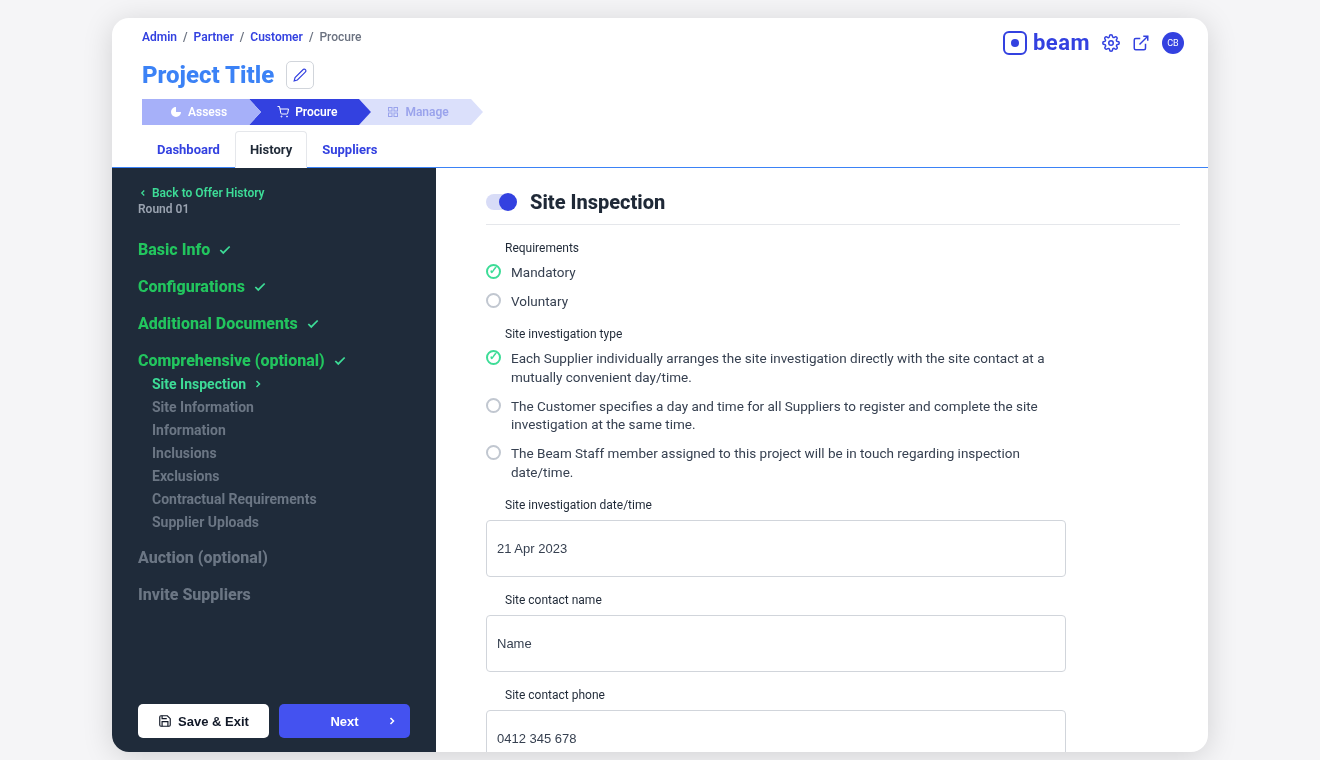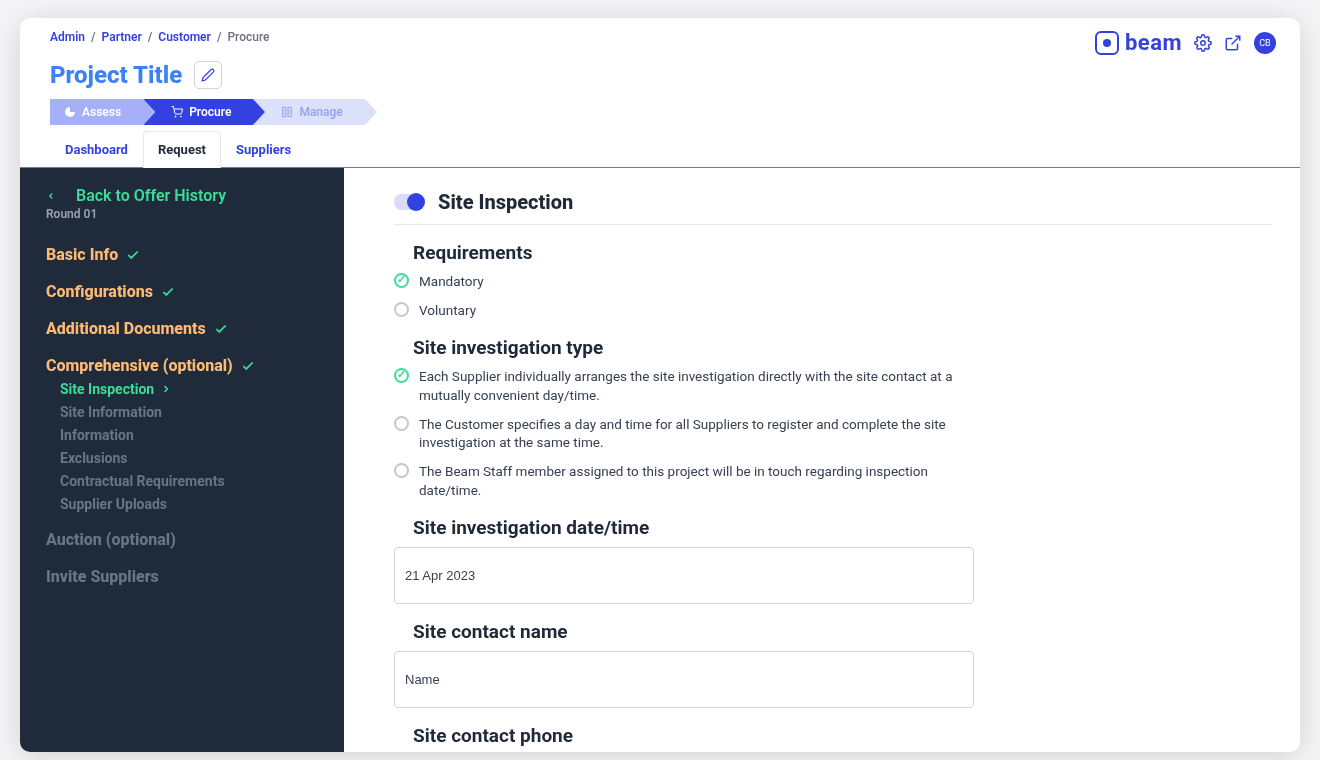--- a/index.html
+++ b/index.html
@@ -3,24 +3,24 @@
 <meta charset="utf-8">
 <style>
   * { box-sizing: border-box; margin: 0; padding: 0; }
   body {
     font-family: -apple-system, BlinkMacSystemFont, "Segoe UI", Roboto, sans-serif;
     background: #f5f5f7;
     color: #1f2937;
     font-size: 14px;
   }
   .app-frame {
-    width: 1280px;
+    width: 1096px;
     margin: 18px auto;
     background: #fff;
-    border-radius: 10px;
+    border-radius: 17px;
     box-shadow: 0 4px 30px rgba(0,0,0,0.15);
     overflow: hidden;
     position: relative;
   }
   
   .topbar {
     display: flex;
     justify-content: space-between;
     align-items: flex-start;
     padding: 12px 24px 0 30px;
@@ -40,61 +40,61 @@
   }
   .logo-mark::after { content: ""; width: 8px; height: 8px; background: #3341e0; border-radius: 50%; }
   .gear-icon, .ext-icon { width: 18px; height: 18px; color: #3341e0; cursor: pointer; }
   .avatar { width: 22px; height: 22px; border-radius: 50%; background: #3341e0; color: #fff; font-size: 9px; font-weight: 400; display: flex; align-items: center; justify-content: center; }
   .title-row { display: flex; align-items: center; gap: 12px; padding: 6px 30px 10px; }
   .title-row h1 { font-size: 24px; font-weight: 800; color: #3b82f6; }
   .edit-btn { border: 1px solid #d1d5db; border-radius: 5px; width: 28px; height: 28px; display: flex; align-items: center; justify-content: center; color: #3341e0; background: #fff; cursor: pointer; }
   
   .steps { display: flex; padding: 0 30px 6px; }
   .step { position: relative; height: 26px; line-height: 26px; padding: 0 22px 0 28px; font-size: 12px; font-weight: 600; color: #fff; display: flex; align-items: center; gap: 6px; }
-  .step:first-child { padding-left: 14px; text-align: center; }
+  .step:first-child { padding-left: 28px; text-align: center; }
   .step::after { content: ""; position: absolute; right: -12px; top: 0; border-top: 13px solid transparent; border-bottom: 13px solid transparent; border-left: 12px solid currentColor; color: inherit; z-index: 2; }
   .step::before { content: ""; position: absolute; left: 0; top: 0; border-top: 13px solid transparent; border-bottom: 13px solid transparent; border-left: 12px solid #fff; }
   .step:first-child::before { display: none; }
   .step1 { background: #a6b0f9; }
   .step1::after { border-left-color: #a6b0f9; }
   .step2 { background: #3341e0; }
   .step2::after { border-left-color: #3341e0; }
   .step3 { background: #dbe0fb; color: #9aa3ec; }
   .step3::after { border-left-color: #dbe0fb; }
   .step svg { width: 12px; height: 12px; }
   
   .tabs { display: flex; gap: 0; padding: 0 30px; border-bottom: 1px solid #3b82f6; }
   .tab { padding: 10px 14px 10px; font-size: 13px; font-weight: 700; color: #3341e0; cursor: pointer; border: 1px solid transparent; border-bottom: none; margin-bottom: -1px; }
   .tab.active { border: 1px solid #e5e7eb; border-bottom: 1px solid #fff; border-radius: 4px 4px 0 0; color: #1f2937; }
   
   .body { display: flex; height: 584px; }
   .sidebar { width: 324px; background: #1f2b3a; color: #d1d5db; display: flex; flex-direction: column; padding: 18px 0 14px; }
   .sidebar-content { flex: 1; overflow-y: auto; padding: 0 26px; }
-  .back-link { color: #3ddc97; font-size: 16px; font-weight: 600; cursor: pointer; display: flex; align-items: center; gap: 20px; }
+  .back-link { color: #3ddc97; font-size: 12px; font-weight: 600; cursor: pointer; display: flex; align-items: center; gap: 4px; }
   .sb-title { color: #fff; font-size: 22px; font-weight: 800; margin-top: 8px; }
   .sb-sub { color: #9aa3b0; font-size: 12px; font-weight: 600; margin-top: 2px; margin-bottom: 24px; }
-  .sb-section { color: #fdba74; font-size: 16px; font-weight: 800; margin: 18px 0 6px; display: flex; align-items: center; gap: 8px; cursor: pointer; }
+  .sb-section { color: #22c55e; font-size: 16px; font-weight: 800; margin: 18px 0 6px; display: flex; align-items: center; gap: 8px; cursor: pointer; }
   .sb-section.inactive { color: #6b7684; }
   .check { color: #3ddc97; }
   .sb-items { margin: 6px 0 6px 14px; display: flex; flex-direction: column; gap: 7px; }
   .sb-item { color: #6b7684; font-size: 14px; font-weight: 700; cursor: pointer; display: flex; align-items: center; gap: 6px; }
   .sb-item.active { color: #3ddc97; }
   .sb-footer { display: flex; gap: 10px; padding: 12px 26px 0; }
   .btn { flex: 1; height: 34px; border-radius: 5px; font-size: 13px; font-weight: 700; display: flex; align-items: center; justify-content: center; gap: 6px; cursor: pointer; border: none; }
   .btn-light { background: #fff; color: #111827; }
   .btn-primary { background: #4452f0; color: #fff; position: relative; }
   .btn-primary .chev { position: absolute; right: 12px; }
   
   .main { flex: 1; padding: 22px 28px 0 50px; overflow-y: auto; }
   .main-header { display: flex; align-items: center; gap: 14px; border-bottom: 1px solid #e5e7eb; padding-bottom: 10px; margin-bottom: 16px; }
   .toggle { width: 30px; height: 16px; background: #d8dcf7; border-radius: 10px; position: relative; cursor: pointer; }
   .toggle::after { content: ""; position: absolute; right: -1px; top: -1px; width: 18px; height: 18px; background: #3341e0; border-radius: 50%; }
   .main h2 { font-size: 20px; font-weight: 800; }
   .form-group { margin-bottom: 16px; width: 580px; }
-  .fg-label { font-size: 19px; font-weight: 700; color: #1f2937; margin-bottom: 8px; display: flex; align-items: center; gap: 6px; padding-left: 19px; }
+  .fg-label { font-size: 12px; font-weight: 400; color: #1f2937; margin-bottom: 8px; display: flex; align-items: center; gap: 6px; padding-left: 19px; }
   .radio-row { display: flex; align-items: flex-start; gap: 10px; margin-bottom: 10px; font-size: 13.5px; color: #374151; line-height: 1.4; }
   .radio { width: 15px; height: 15px; border: 2px solid #c1c7d0; border-radius: 50%; flex-shrink: 0; margin-top: 1px; position: relative; cursor: pointer; }
   .radio.checked { border-color: #3ddc97; }
   .radio.checked::after { content: "✓"; position: absolute; top: -3px; left: 1px; color: #3ddc97; font-size: 11px; font-weight: bold; }
   .text-input { width: 100%; border: 1px solid #d1d5db; border-radius: 4px; padding: 20px 10px; font-size: 13px; color: #374151; }
   svg { display: block; }
 </style>
 </head>
 <body>
 
@@ -158,21 +158,21 @@
           <rect x="14" y="3" width="7" height="7"></rect>
           <rect x="3" y="14" width="7" height="7"></rect>
           <rect x="14" y="14" width="7" height="7"></rect>
         </svg>
       <span>Manage</span>
     </div>
   </div>
 
   <div class="tabs">
     <div class="tab">Dashboard</div>
-    <div class="tab active">Request</div>
+    <div class="tab active">History</div>
     <div class="tab">Suppliers</div>
   </div>
 
   <div class="body">
 
     <aside class="sidebar">
       <div class="sidebar-content">
         <div class="back-link">
           <svg width="10" height="10" viewBox="0 0 24 24" fill="none" stroke="currentColor" stroke-width="3">
               <polyline points="15 18 9 12 15 6"></polyline>
@@ -207,30 +207,47 @@
         </div>
         <div class="sb-items">
           <div class="sb-item active">
             <span>Site Inspection</span>
             <svg width="12" height="12" viewBox="0 0 24 24" fill="none" stroke="currentColor" stroke-width="3">
                 <polyline points="9 18 15 12 9 6"></polyline>
               </svg>
           </div>
           <div class="sb-item">Site Information</div>
           <div class="sb-item">Information</div>
+          <div class="sb-item">Inclusions</div>
           <div class="sb-item">Exclusions</div>
           <div class="sb-item">Contractual Requirements</div>
           <div class="sb-item">Supplier Uploads</div>
         </div>
         <div class="sb-section inactive">
           <span>Auction (optional)</span>
         </div>
         <div class="sb-section inactive">
           <span>Invite Suppliers</span>
         </div>
+      </div>
+      <div class="sb-footer">
+        <button class="btn btn-light">
+          <svg width="14" height="14" viewBox="0 0 24 24" fill="none" stroke="currentColor" stroke-width="2">
+              <path d="M19 21H5a2 2 0 0 1-2-2V5a2 2 0 0 1 2-2h11l5 5v11a2 2 0 0 1-2 2z"></path>
+              <polyline points="17 21 17 13 7 13 7 21"></polyline>
+              <polyline points="7 3 7 8 15 8"></polyline>
+            </svg>
+          <span>Save &amp; Exit</span>
+        </button>
+        <button class="btn btn-primary">
+          <span>Next</span>
+          <svg class="chev" width="12" height="12" viewBox="0 0 24 24" fill="none" stroke="currentColor" stroke-width="3">
+              <polyline points="9 18 15 12 9 6"></polyline>
+            </svg>
+        </button>
       </div>
     </aside>
 
     <main class="main">
       <div class="main-header">
         <div class="toggle"></div>
         <h2>Site Inspection</h2>
       </div>
 
       <div class="form-group">

